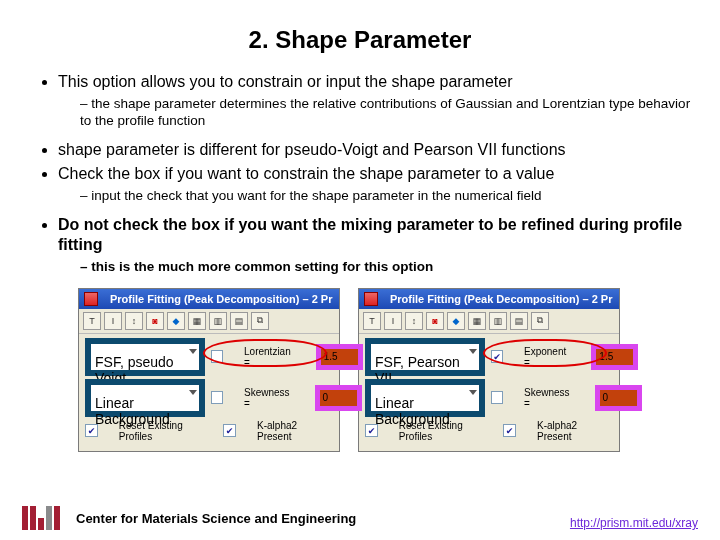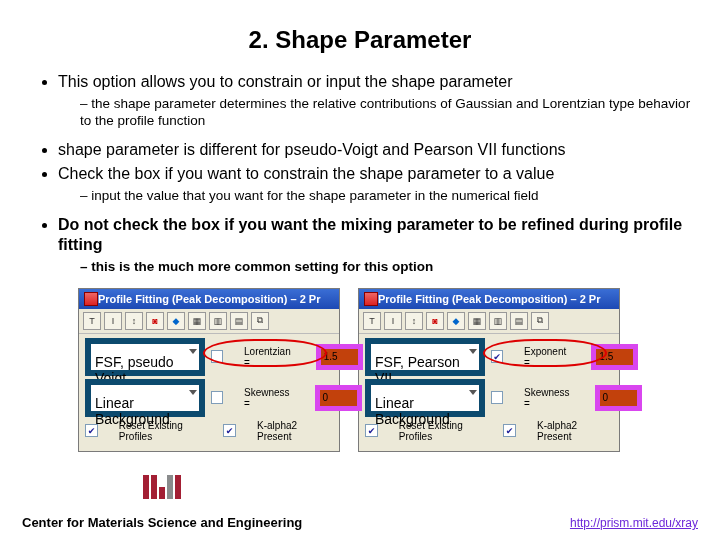--- a/index.html
+++ b/index.html
@@ -59,21 +59,21 @@
     font-family: Tahoma, Arial, sans-serif;
   }
   .win-title {
     background: linear-gradient(#3a6ed5, #1d49b4);
     color: #fff;
     padding: 3px 5px;
     font-size: 11px;
     font-weight: bold;
     display: flex;
     align-items: center;
-    gap: 0;
+    gap: 12px;
   }
   .win-title .ticon {
     width: 12px; height: 12px;
     background: linear-gradient(#e66,#d22);
     border: 1px solid #800;
   }
   .toolbar {
     background: #ece9d8;
     padding: 3px 4px;
     border-bottom: 1px solid #bbb;
@@ -158,21 +158,20 @@
     left: 22px;
     right: 22px;
     display: flex;
     align-items: flex-end;
     justify-content: space-between;
   }
   .footer-left {
     display: flex;
     align-items: center;
     gap: 16px;
-    flex-direction: column;
   }
   .mit-logo {
     display: flex;
     gap: 2px;
     align-items: flex-end;
   }
   .mit-logo .bar {
     width: 6px;
     background: #a31f34;
   }
@@ -203,21 +202,21 @@
       <ul class="sub">
         <li>the shape parameter determines the relative contributions of Gaussian and Lorentzian type behavior to the profile function</li>
       </ul>
     </li>
     <li>
       <span>shape parameter is different for pseudo-Voigt and Pearson VII functions</span>
     </li>
     <li>
       <span>Check the box if you want to constrain the shape parameter to a value</span>
       <ul class="sub">
-        <li>input the value that you want for the shape parameter in the numerical field</li>
+        <li>input the check that you want for the shape parameter in the numerical field</li>
       </ul>
     </li>
     <li class="bold">
       <span>Do not check the box if you want the mixing parameter to be refined during profile fitting</span>
       <ul class="sub">
         <li>this is the much more common setting for this option</li>
       </ul>
     </li>
   </ul>
 

